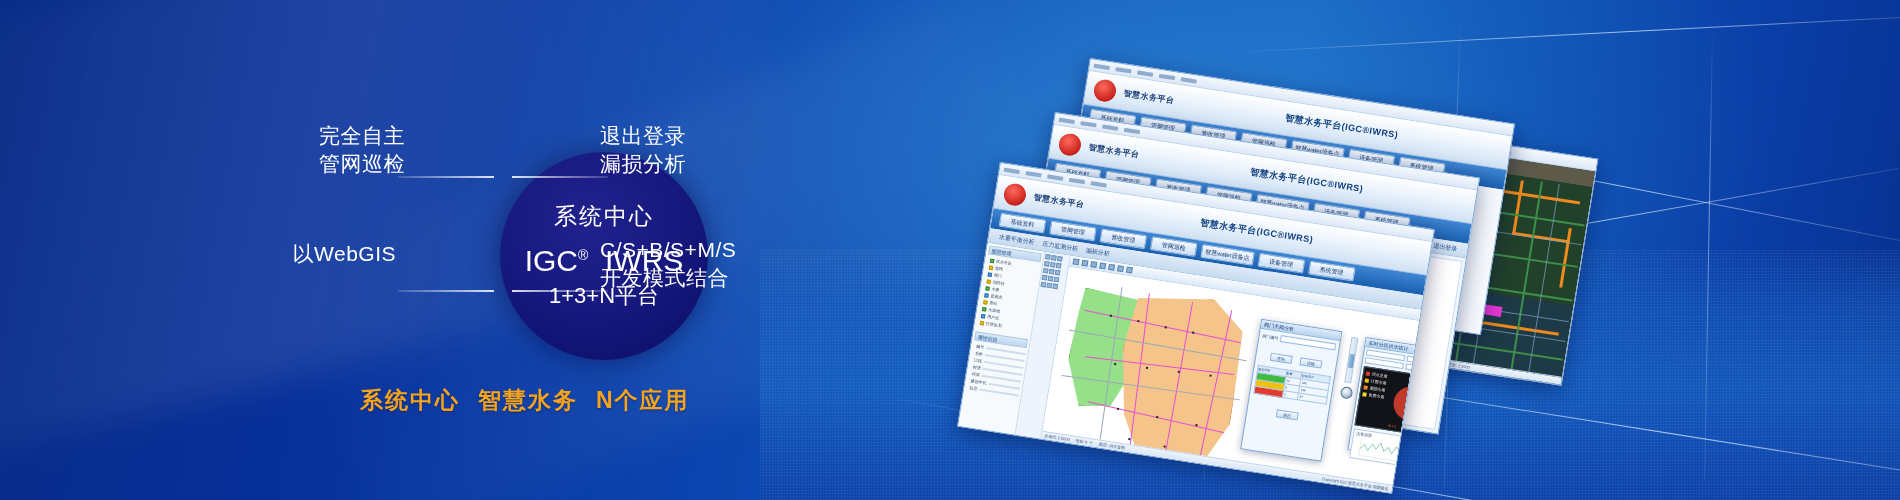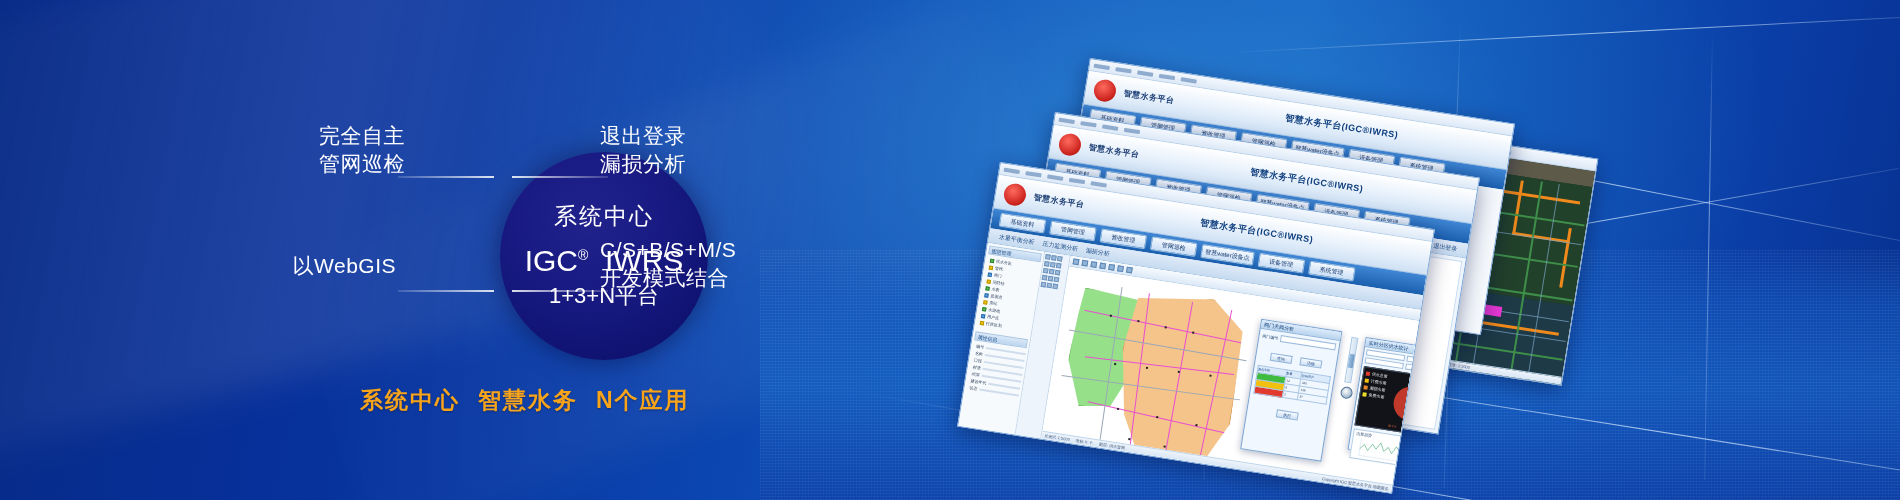--- a/index.html
+++ b/index.html
@@ -71,21 +71,21 @@
   .hub-en sup { font-size: 14px; vertical-align: super; }
   .hub-sub { font-size: 22px; font-weight: 400; line-height: 1.35; margin-top: 1px; }
 
   
   .spoke { position: absolute; color: #ffffff; line-height: 1.32; white-space: nowrap; }
   .spoke .l1, .spoke .l2 { font-size: 21px; font-weight: 500; letter-spacing: .5px; }
   .spoke.left { text-align: right; }
   .spoke.right { text-align: left; }
 
   .sp-tl { left: 236px; top: 122px; }
-  .sp-bl { left: 236px; top: 252px; }
+  .sp-bl { left: 236px; top: 240px; }
   .sp-tr { left: 600px; top: 122px; }
   .sp-br { left: 600px; top: 236px; }
 
   .connector {
     position: absolute; height: 2px;
     background: linear-gradient(90deg, rgba(255,255,255,0.15), rgba(255,255,255,0.85));
   }
   .connector.rev { background: linear-gradient(90deg, rgba(255,255,255,0.85), rgba(255,255,255,0.15)); }
 
   

